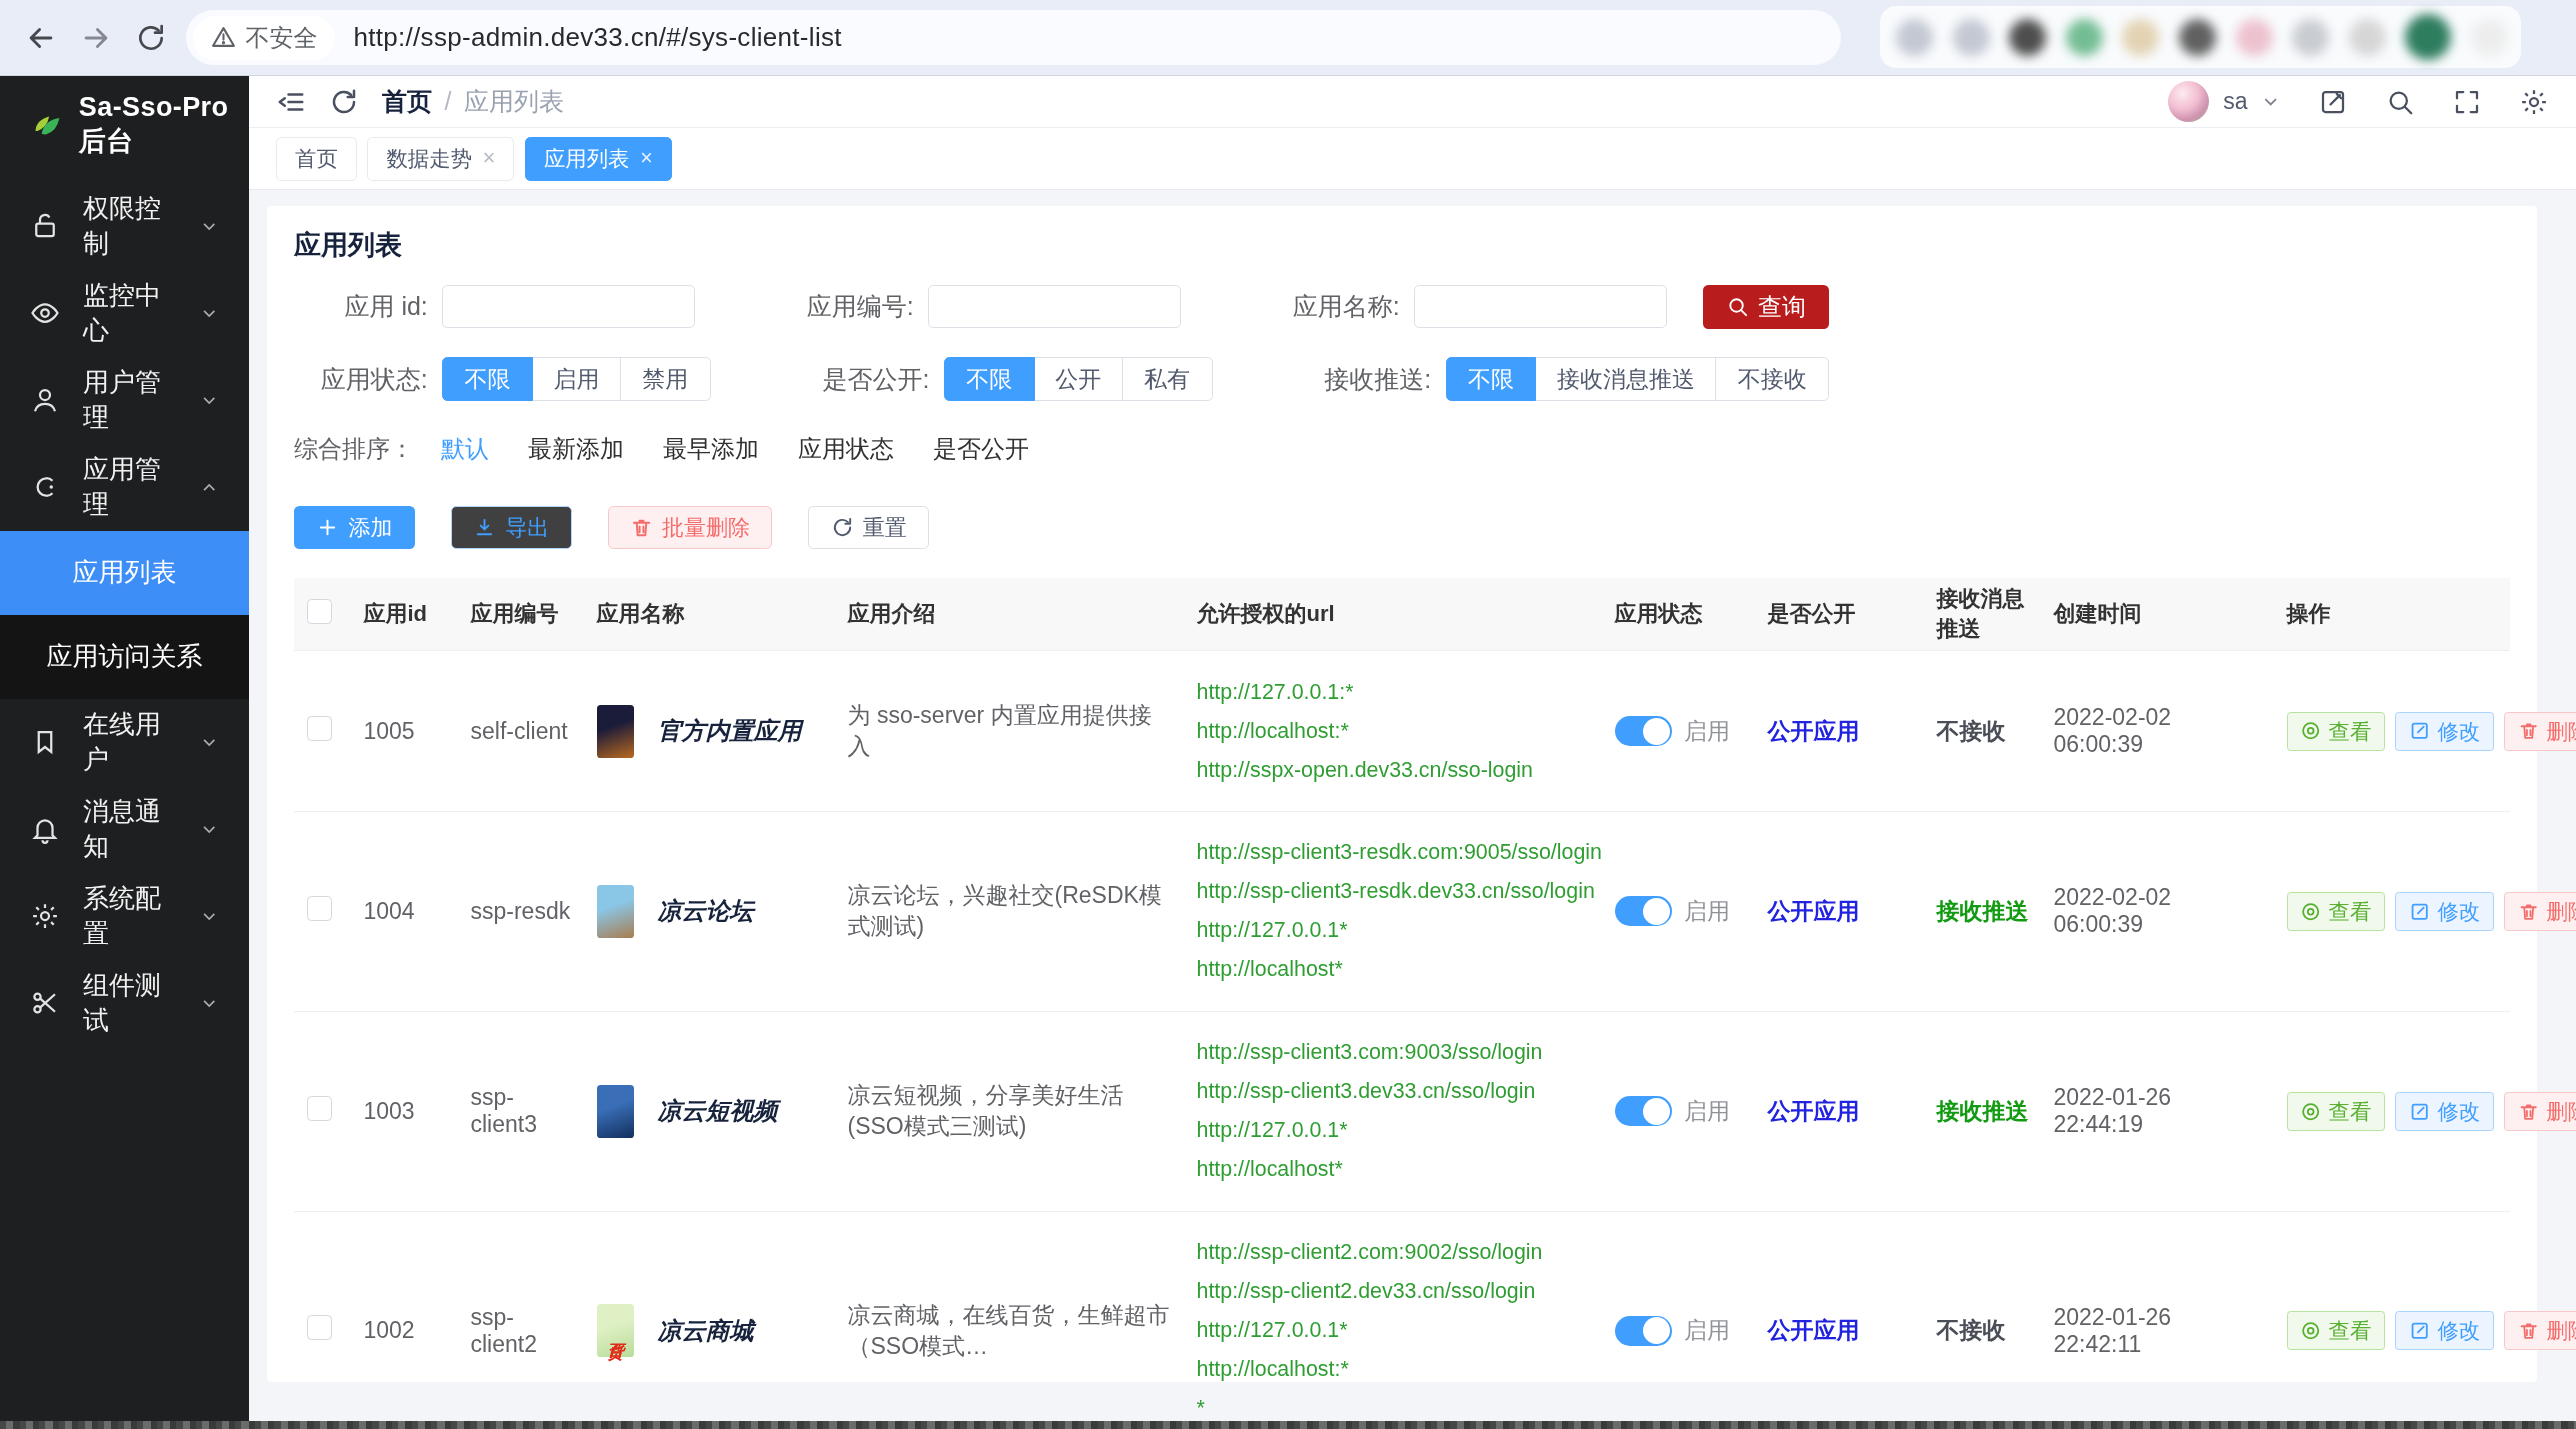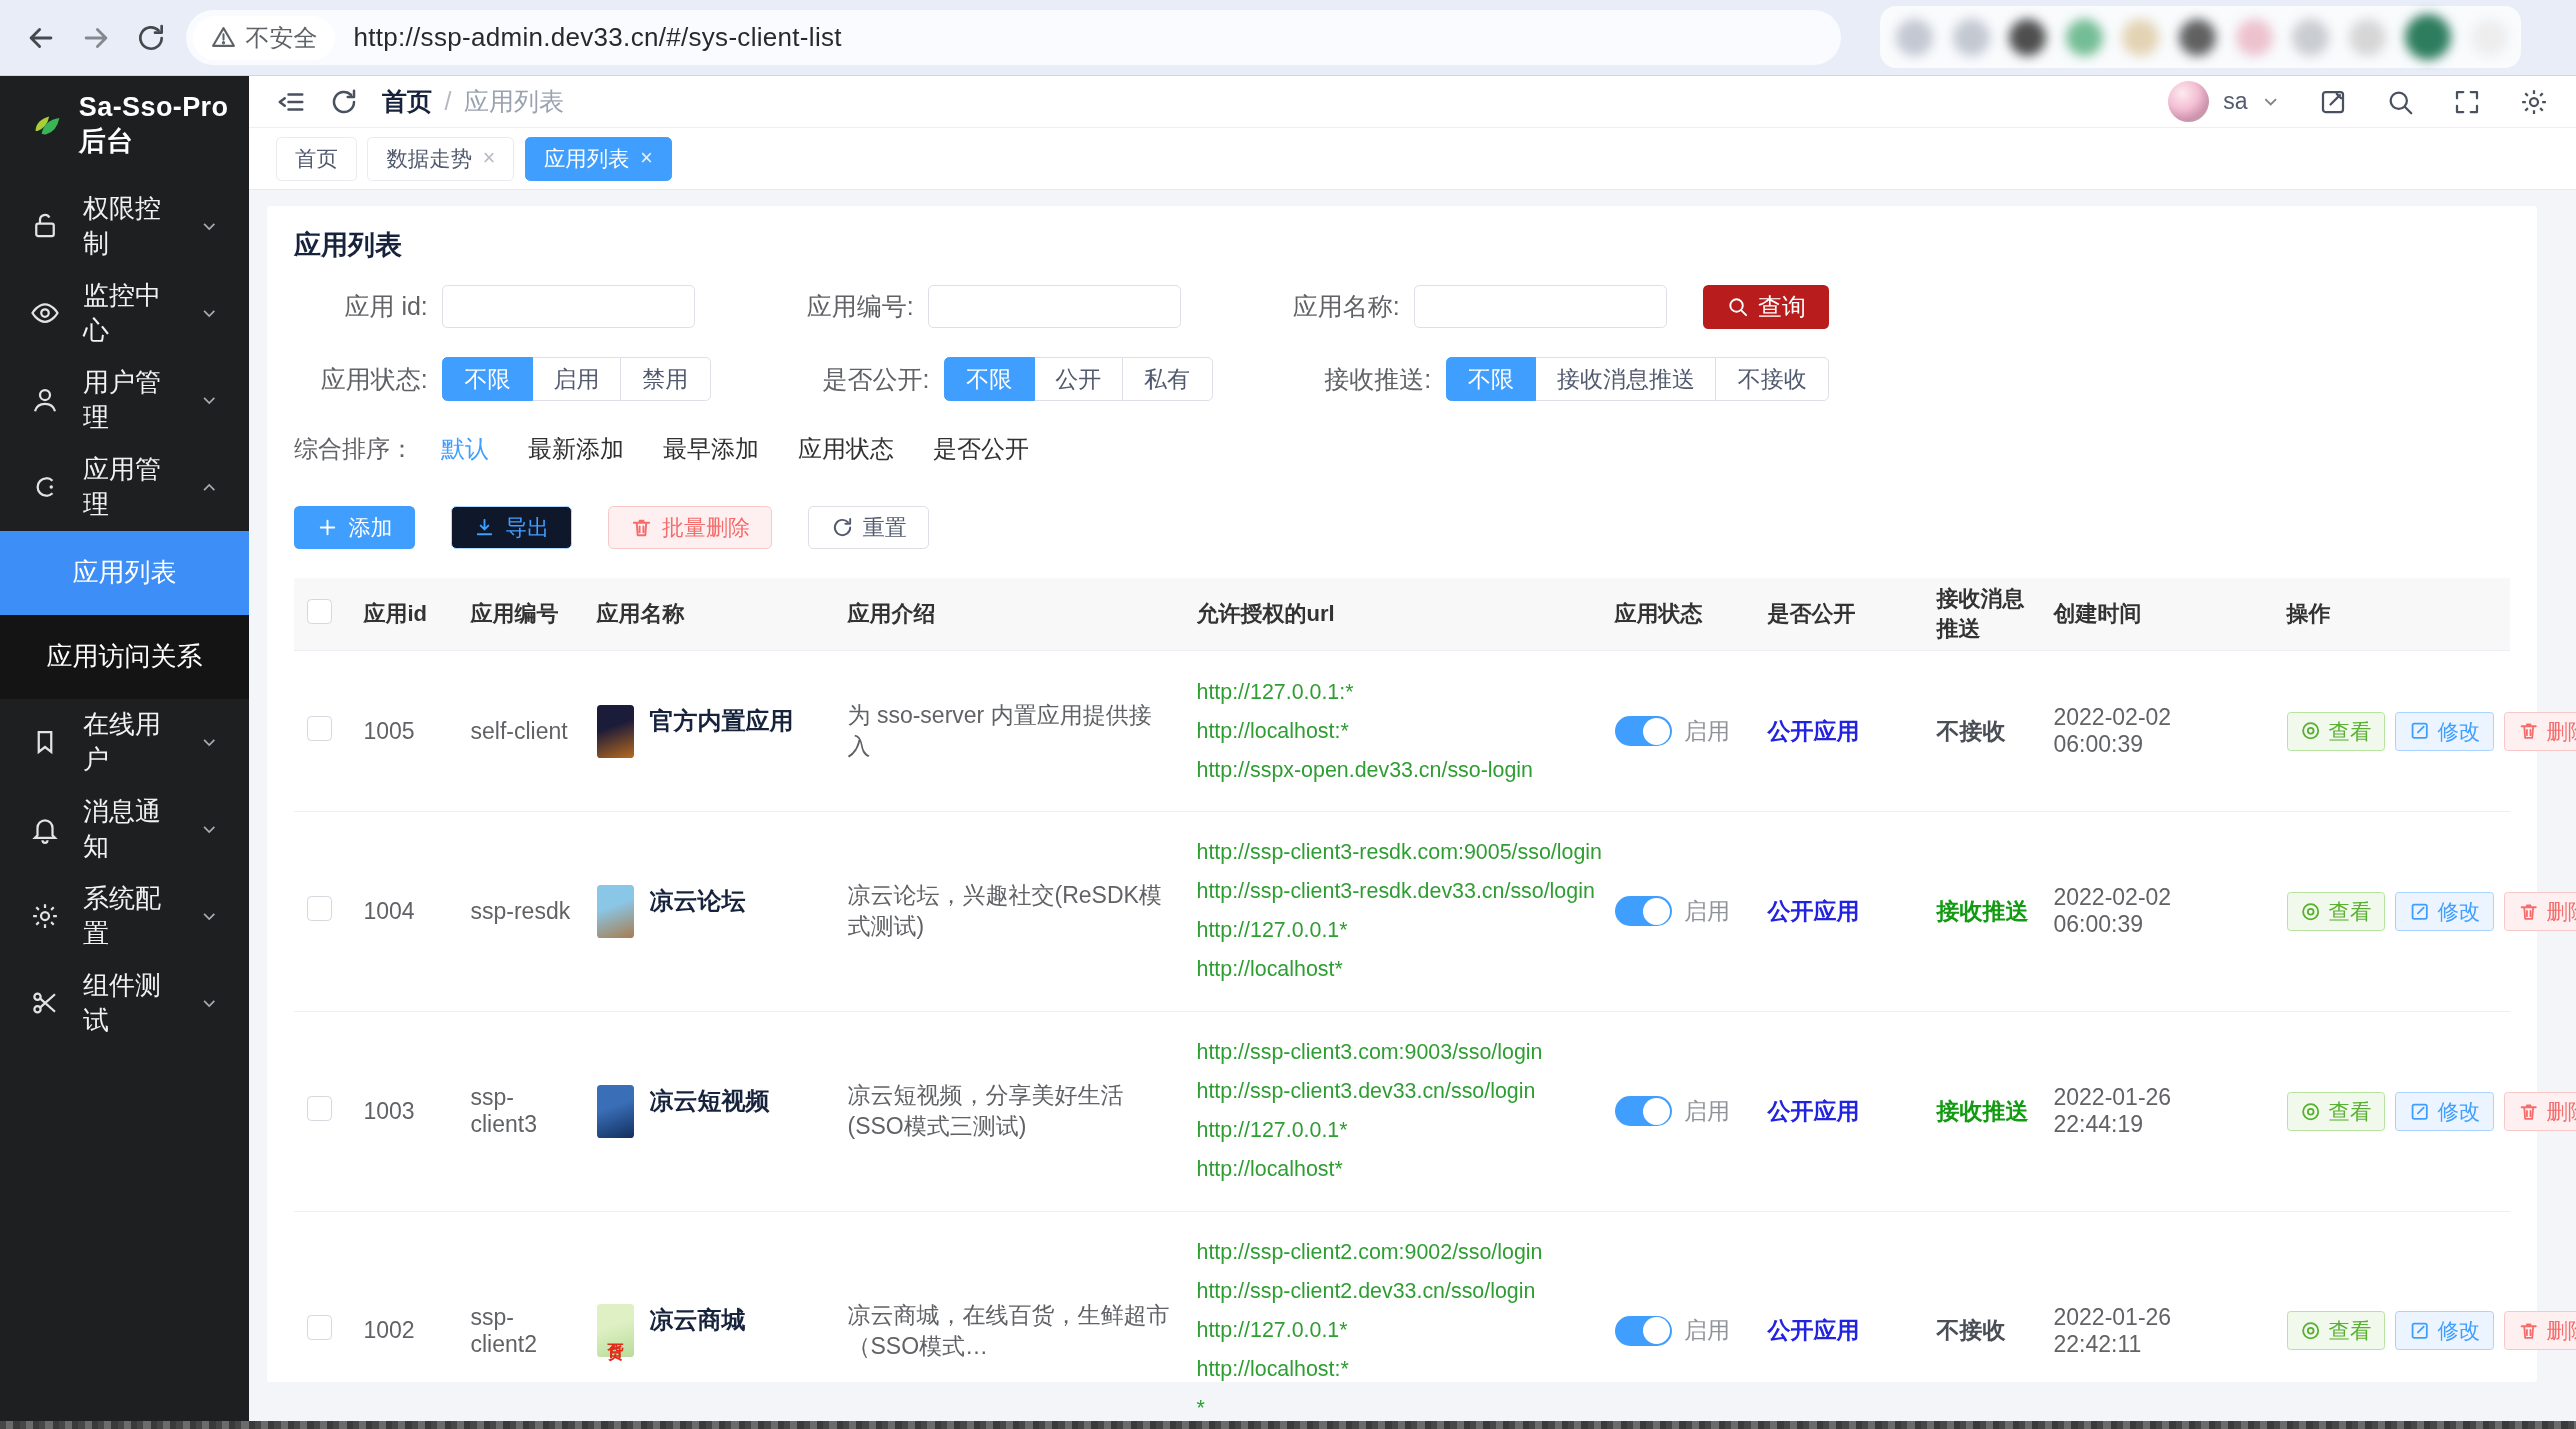--- a/index.html
+++ b/index.html
@@ -66,31 +66,31 @@
 
   .sort-row { display:flex; align-items:center; margin-top:32px; font-size:24px; }
   .sort-label { color:#606266; margin-right:27px; }
   .sort-opt { color:#303133; margin-right:39px; cursor:pointer; }
   .sort-opt.on { color:#409eff; }
 
   .toolbar { display:flex; align-items:flex-start; gap:36px; margin-top:41px; }
   .tbtn { height:43px; padding:0 21.4px; border-radius:5.3px; font-size:22px; display:flex; align-items:center; gap:9px; cursor:pointer; border:1.8px solid transparent; }
   .tbtn svg { width:23px; height:23px; }
   .btn-add { background:#409eff; color:#fff; }
-  .btn-export { background:#0f172a; border-color:#b0d7ff; color:#409eff; }
+  .btn-export { background:#404040; border-color:#b0d7ff; color:#409eff; }
   .btn-bdel { background:#fef0f0; border-color:#f8c8c8; color:#f56c6c; }
   .btn-reset { background:#fff; border-color:#dcdfe6; color:#515a6e; }
 
   table { width:100%; border-collapse:collapse; margin-top:28.5px; table-layout:fixed; }
   thead th { background:#f8f8f9; height:73px; font-size:22px; font-weight:600; color:#333; text-align:left; padding:0 12.5px; vertical-align:middle; }
   th.wrap { word-break:break-all; line-height:30px; }
   tbody td { padding:21.4px 12.5px; border-bottom:1.8px solid #ebeef5; font-size:23px; color:#606266; vertical-align:middle; }
   tbody tr:first-child td { border-top:1.8px solid #ebeef5; }
   .checkbox { width:25px; height:25px; border:1.8px solid #d3d7de; border-radius:4.4px; background:#fff; display:inline-block; cursor:pointer; }
-  .name-cell { display:flex; align-items:flex-start; gap:16px; }
+  .name-cell { display:flex; align-items:center; gap:24px;font-style:italic; }
   .thumb { width:37px; height:53px; border-radius:3.6px; flex:none; display:flex; align-items:center; justify-content:center; }
   .thumb span { font-size:16px; font-weight:700; color:#e02a1a; writing-mode:vertical-rl; }
   .app-name { font-size:24px; font-weight:700; color:#17233d; }
   .url-line { color:#2f9e32; font-size:21.4px; line-height:39px; white-space:nowrap; }
   .toggle { width:57px; height:30px; background:#409eff; border-radius:15px; position:relative; display:inline-block; vertical-align:middle; cursor:pointer; flex:none; }
   .toggle::after { content:""; position:absolute; right:1.8px; top:1.8px; width:27px; height:27px; background:#fff; border-radius:50%; }
   .status-cell { display:flex; align-items:center; gap:12.5px; }
   .status-label { color:#909399; }
   .public-label { color:#2123e0; font-weight:700; }
   .push-on { color:#129a12; font-weight:700; }

